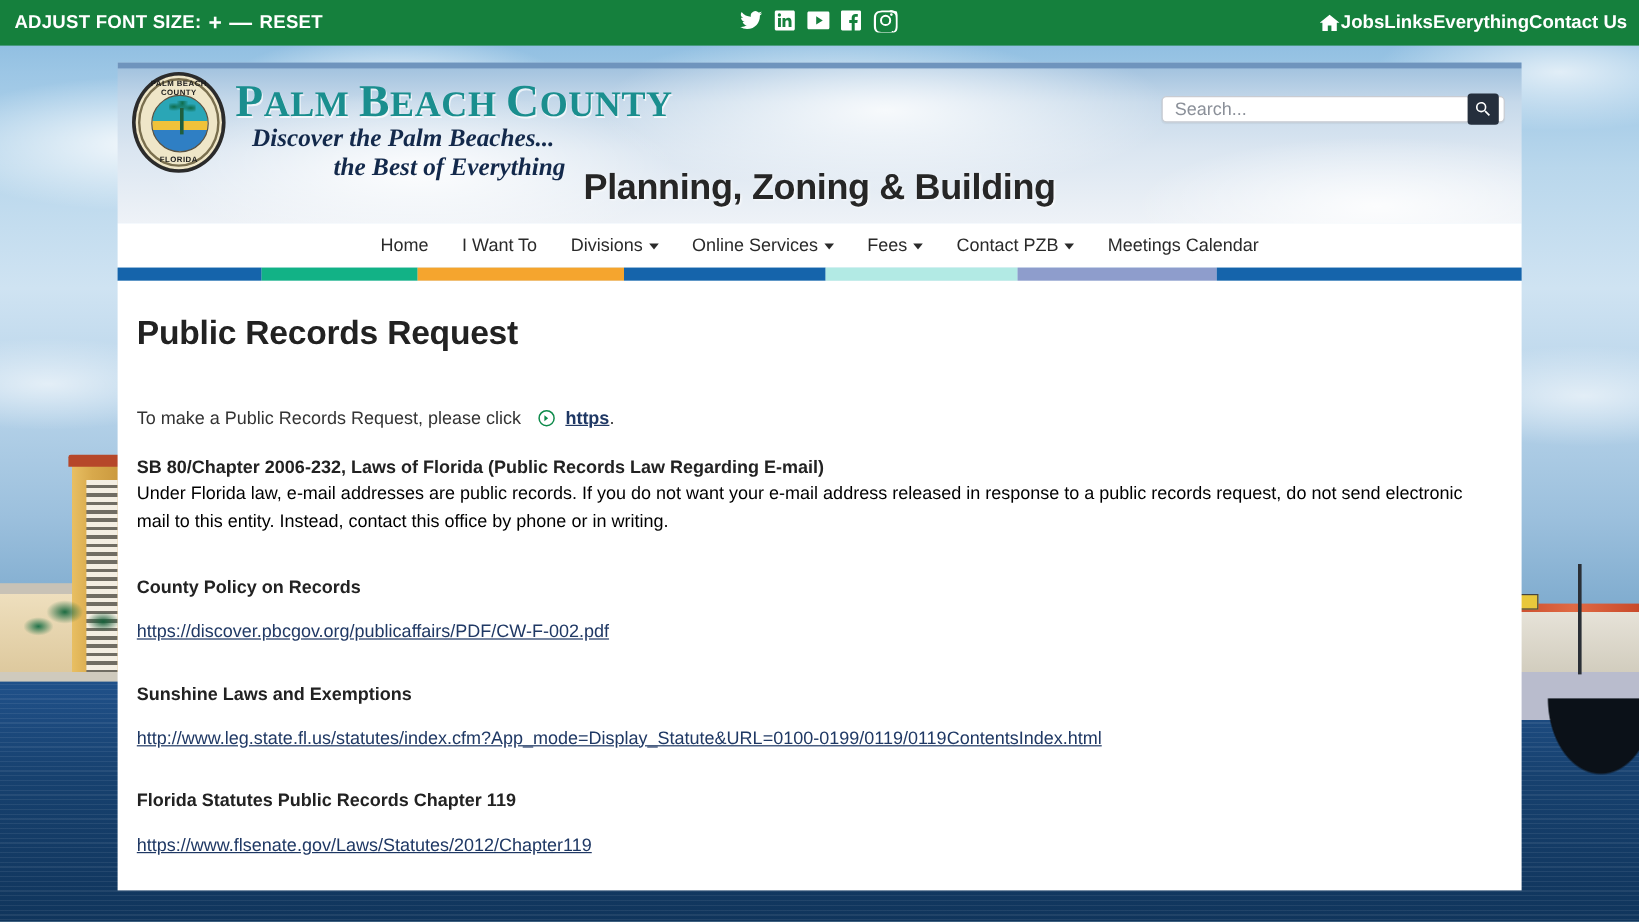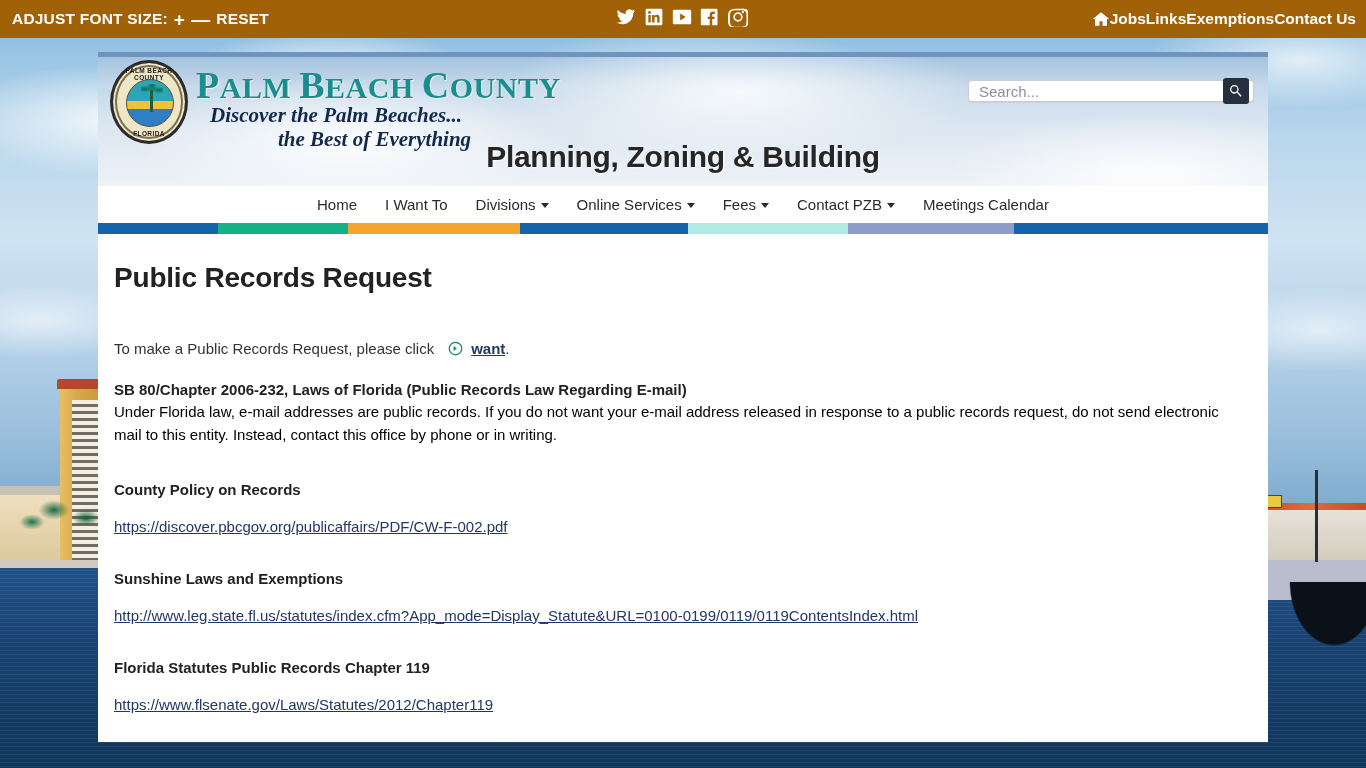--- a/index.html
+++ b/index.html
@@ -97,21 +97,21 @@
   }
 
   
   .page {
     position: absolute; left: 98px; top: 0; width: 1170px; height: 768px;
   }
 
   
   .topbar {
     position: absolute; left:0; top:0; width:1366px; height:38px;
-    background:#a16207;
+    background:#15803d;
     display:flex; align-items:center;
     z-index: 30;
   }
   .adjust-font {
     margin-left:12px; color:#fff; font-weight:bold; font-size:15.5px;
     letter-spacing:.2px; display:flex; align-items:center; gap:6px;
     white-space:nowrap;
   }
   .fs-btn { font-size:19px; font-weight:bold; line-height:1; cursor:pointer; }
   .fs-reset{ font-size:15.5px; font-weight:bold; }
@@ -340,21 +340,21 @@
   </div>
 
   <div class="topnav">
     <a href="#" class="home-ic" title="Home">
       <svg viewBox="0 0 24 24">
           <path d="M12 3 1 12h3v9h6v-6h4v6h6v-9h3L12 3z"></path>
         </svg>
     </a>
     <a href="#">Jobs</a>
     <a href="#">Links</a>
-    <a href="#">Exemptions</a>
+    <a href="#">Everything</a>
     <a href="#">Contact Us</a>
   </div>
 </div>
 
 <div class="page">
 
   <div class="header">
     <div class="header-topline"></div>
 
     <a href="#" class="logo-wrap" style="text-decoration:none">
@@ -427,21 +427,21 @@
     <h1 class="h1">Public Records Request</h1>
 
     <div class="intro">
       <span>To make a Public Records Request, please click</span>
       <span class="arrow-ic">
         <svg viewBox="0 0 24 24">
             <circle cx="12" cy="12" r="10" fill="none" stroke="#0d8a4a" stroke-width="2"></circle>
             <path d="M9 8l5 4-5 4z" fill="#0d8a4a"></path>
           </svg>
       </span>
-      <a href="#">want</a>
+      <a href="#">https</a>
       <span>.</span>
     </div>
 
     <div class="sec-h">SB 80/Chapter 2006-232, Laws of Florida (Public Records Law Regarding E-mail)</div>
     <p class="para">Under Florida law, e-mail addresses are public records. If you do not want your e-mail address released in response to a public records request, do not send electronic mail to this entity. Instead, contact this office by phone or in writing.</p>
 
     <div class="sec-h gap">County Policy on Records</div>
     <div class="link-line">
       <a href="#">https://discover.pbcgov.org/publicaffairs/PDF/CW-F-002.pdf</a>
     </div>

